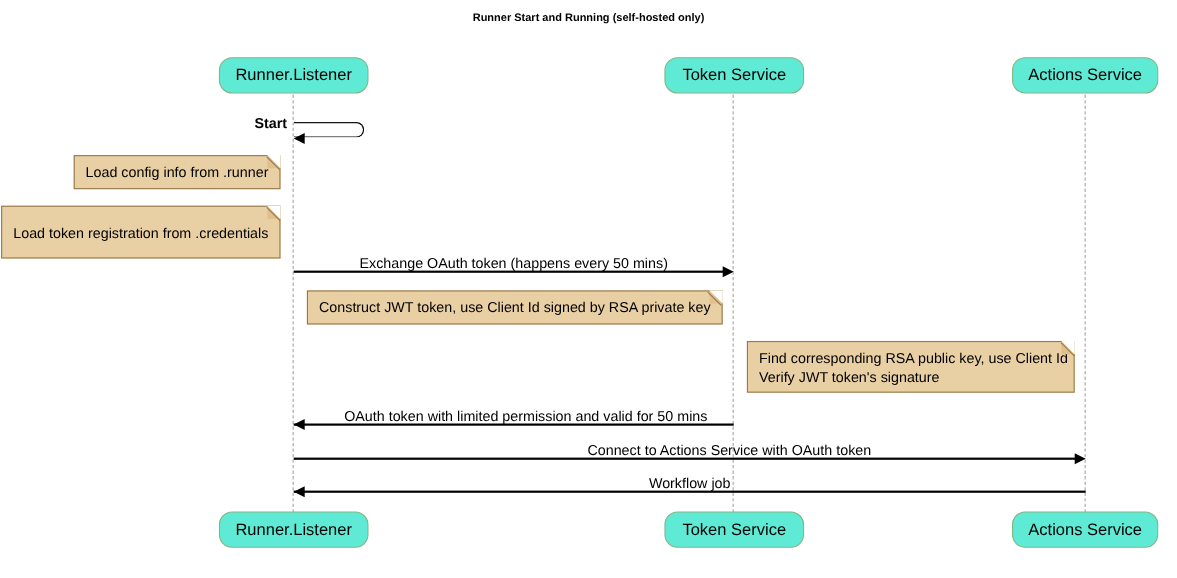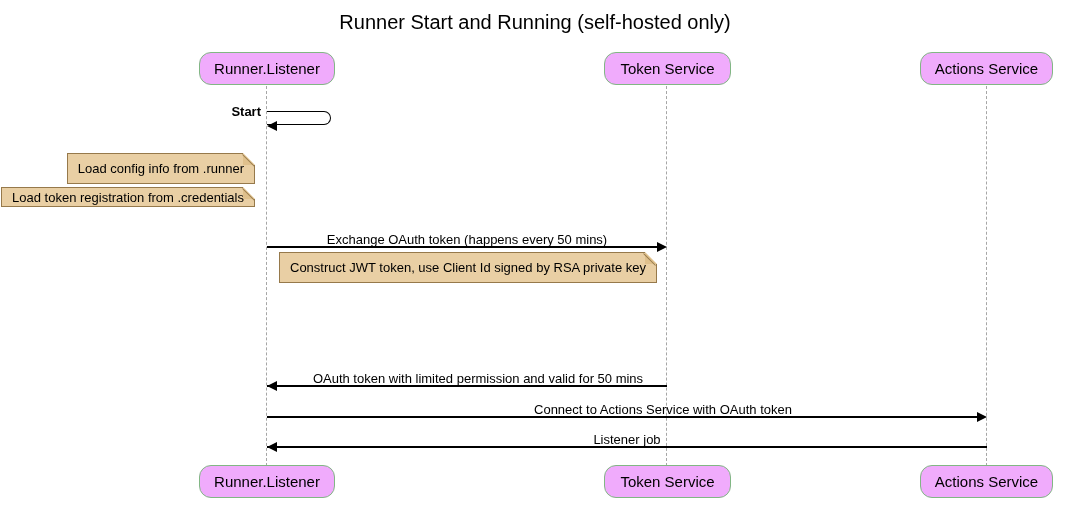--- a/index.html
+++ b/index.html
@@ -2,28 +2,28 @@
 <html><head>
 <meta charset="utf-8">
 <style>
   html,body{margin:0;padding:0;background:#ffffff;}
   .canvas{
     position:relative;width:1070px;height:525px;background:#ffffff;
     font-family:"Liberation Sans",sans-serif;color:#000;overflow:hidden;
   }
   .title{
     position:absolute;top:11px;left:0;width:100%;text-align:center;
-    font-size:20px;font-weight:normal;
+    font-size:10px;font-weight:bold;
   }
   .lifeline{
     position:absolute;top:86px;height:380px;width:0;
     border-left:1px dashed #A6A6A6;
   }
   .participant{
-    position:absolute;height:33px;background:#f0abfc;border:1.5px solid #81B784;
+    position:absolute;height:33px;background:#5eead4;border:1.5px solid #81B784;
     border-radius:12px;display:flex;align-items:center;justify-content:center;
     font-size:15px;box-sizing:border-box;
   }
   .p-top{top:52px;}
   .p-bottom{top:465px;}
   .note{
     position:absolute;background:#E9CFA4;border:1px solid #96794B;
     font-size:13px;display:flex;align-items:center;padding:0 10px;
     box-sizing:border-box;white-space:nowrap;
   }
@@ -82,42 +82,48 @@
     <span>Token Service</span>
   </div>
   <div class="participant p-bottom" style="left:920px;width:133px;">
     <span>Actions Service</span>
   </div>
 
   <div class="start-label">Start</div>
   <div class="self-loop"></div>
   <div class="ah ah-left" style="left:267px;top:121px;"></div>
 
-  <div class="note" style="right:815px;top:153px;height:31px;">
+  <div class="note" style="right:815px;top:141px;height:31px;">
     <span>Load config info from .runner</span>
   </div>
 
-  <div class="note" style="right:815px;top:187px;height:20px;">
+  <div class="note" style="right:815px;top:187px;height:48px;">
     <span>Load token registration from .credentials</span>
   </div>
 
   <div class="msg-label" style="left:467px;top:232px;">Exchange OAuth token (happens every 50 mins)</div>
   <div class="msg-line" style="left:267px;top:246px;width:392px;"></div>
   <div class="ah ah-right" style="left:657px;top:242px;"></div>
 
-  <div class="note" style="left:279px;top:252px;height:31px;">
+  <div class="note" style="left:279px;top:264px;height:31px;">
     <span>Construct JWT token, use Client Id signed by RSA private key</span>
   </div>
 
+  <div class="note" style="left:679px;top:310px;height:47px;width:298px;">
+    <div class="lines">
+      <div>Find corresponding RSA public key, use Client Id</div>
+      <div>Verify JWT token's signature</div>
+    </div>
+  </div>
 
   <div class="msg-label" style="left:478px;top:371px;">OAuth token with limited permission and valid for 50 mins</div>
   <div class="msg-line" style="left:267px;top:385px;width:400px;"></div>
   <div class="ah ah-left" style="left:267px;top:381px;"></div>
 
   <div class="msg-label" style="left:627px;top:402px;margin-left:36px;">Connect to Actions Service with OAuth token</div>
   <div class="msg-line" style="left:267px;top:416px;width:712px;"></div>
   <div class="ah ah-right" style="left:977px;top:412px;"></div>
 
-  <div class="msg-label" style="left:627px;top:432px;">Listener job</div>
+  <div class="msg-label" style="left:627px;top:432px;">Workflow job</div>
   <div class="msg-line" style="left:267px;top:446px;width:720px;"></div>
   <div class="ah ah-left" style="left:267px;top:442px;"></div>
 
 </div>
 
 </body></html>

